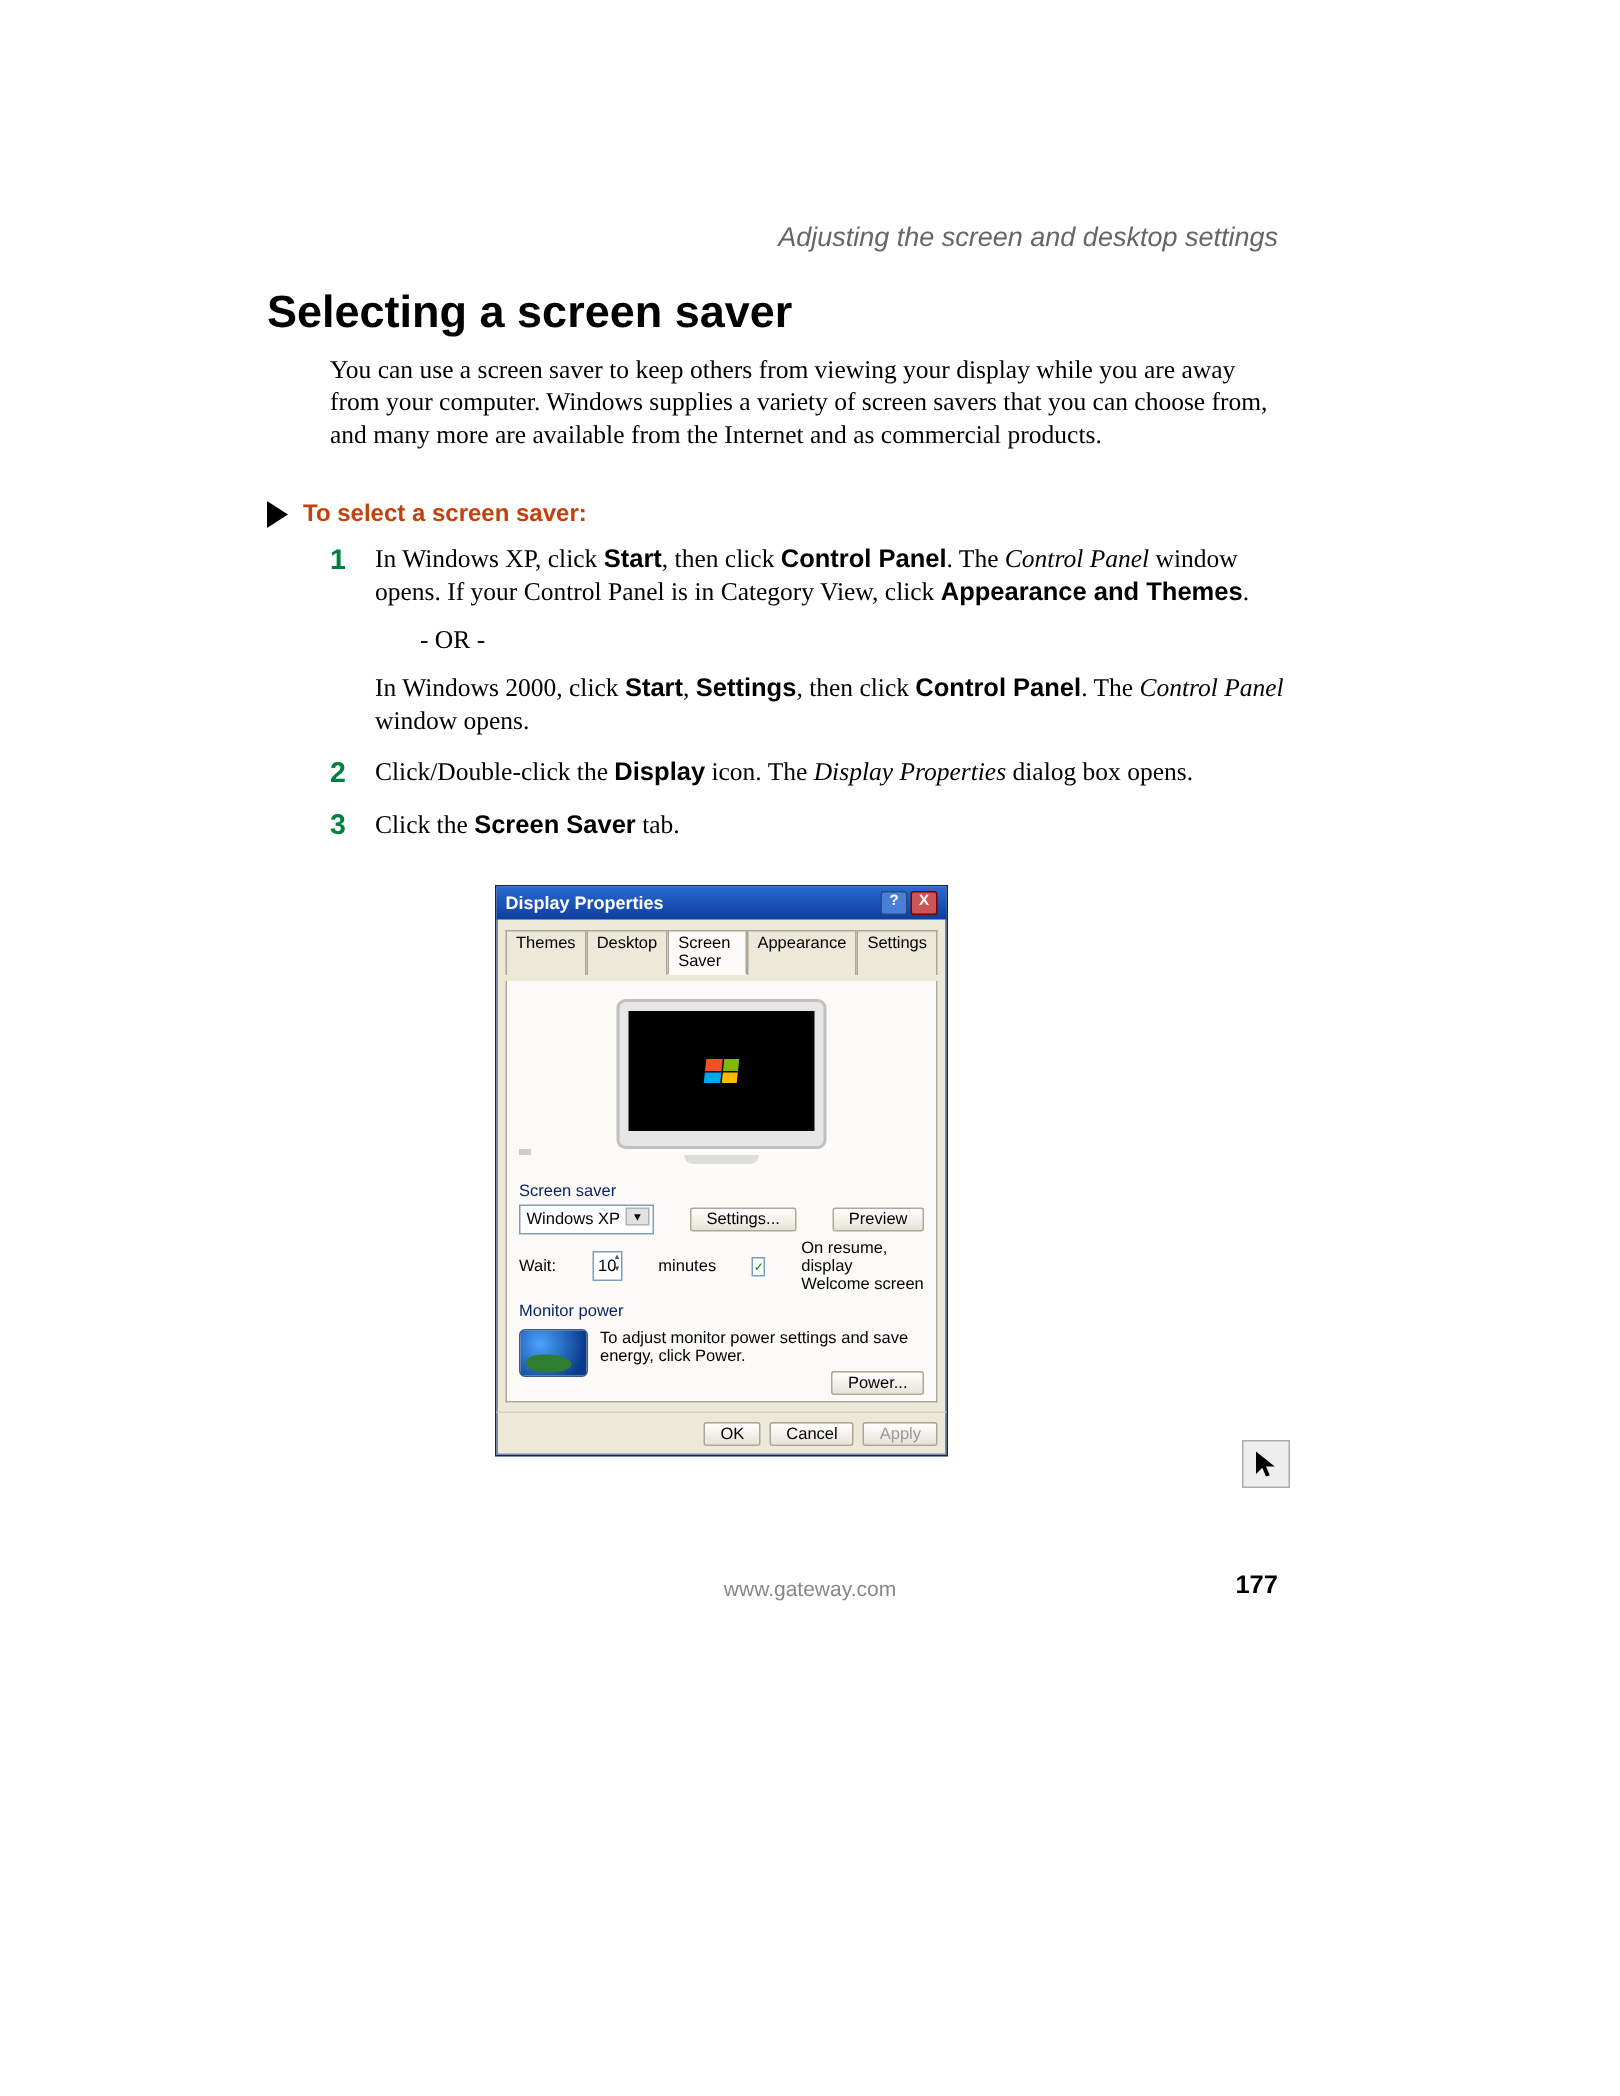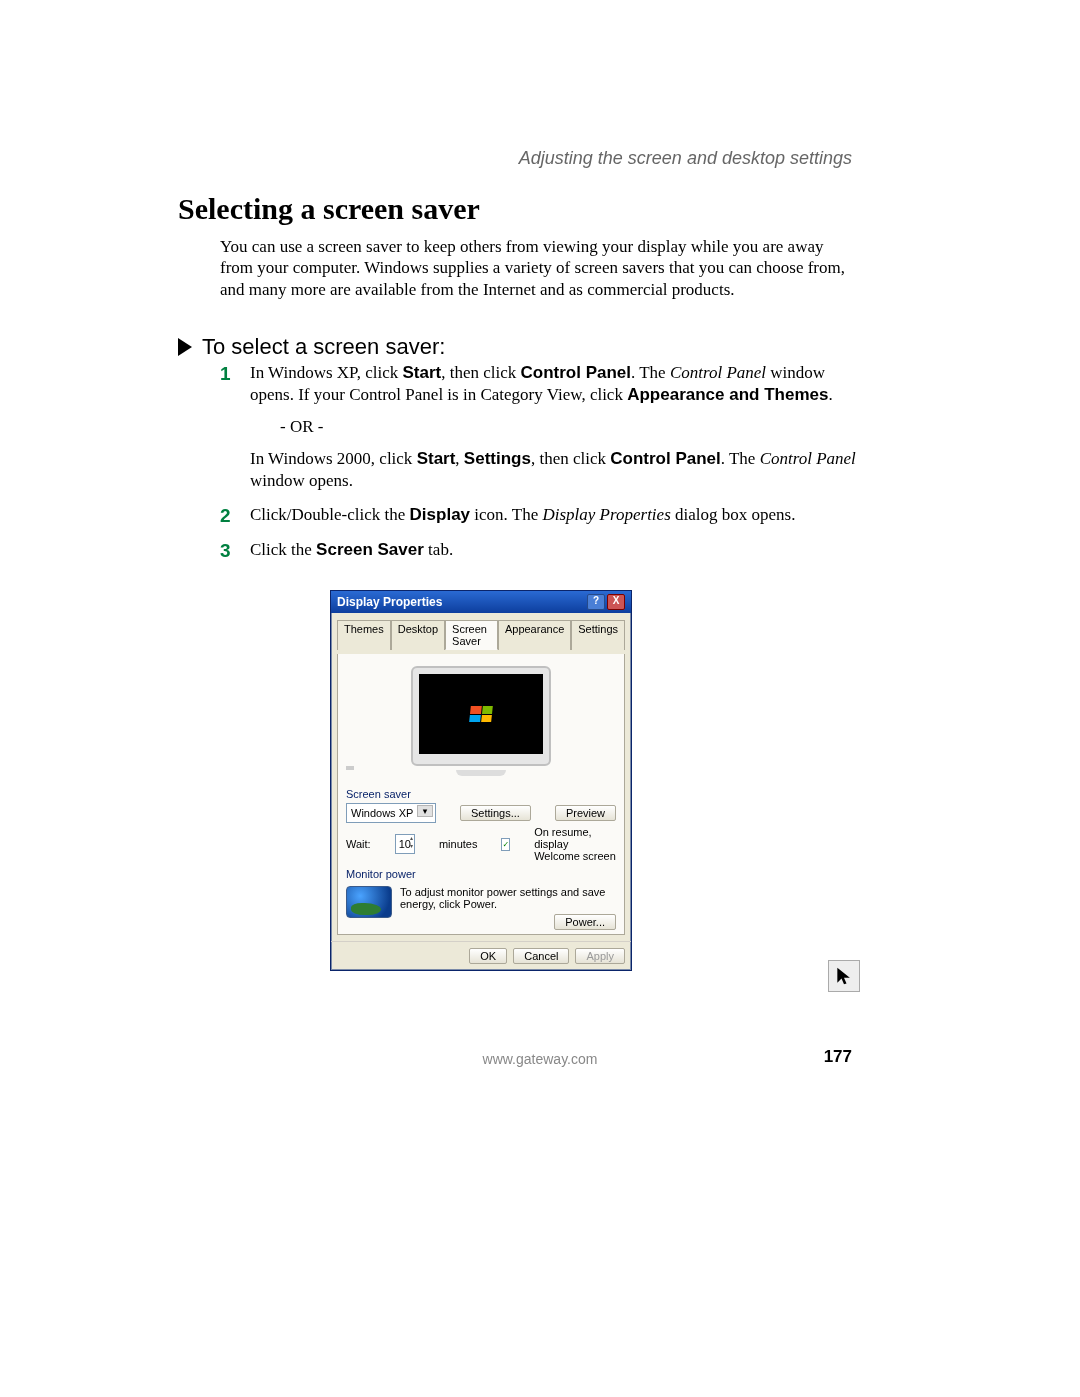--- a/index.html
+++ b/index.html
@@ -24,21 +24,21 @@
     right: 228px;
     font-style: italic;
     font-size: 18px;
     color: #666;
     font-family: Arial, Helvetica, sans-serif;
   }
   .h1 {
     position: absolute;
     top: 192px;
     left: 178px;
-    font-family: Liberation Serif, serif;
+    font-family: Liberation Sans, sans-serif;
     font-weight: 700;
     font-size: 30px;
     color: #000;
   }
   .intro {
     position: absolute;
     top: 236px;
     left: 220px;
     width: 635px;
     font-size: 17px;
@@ -55,23 +55,23 @@
   .play-icon {
     width: 0;
     height: 0;
     border-top: 9px solid transparent;
     border-bottom: 9px solid transparent;
     border-left: 14px solid #000;
     margin-right: 10px;
   }
   .task-title {
     font-family: Arial, Helvetica, sans-serif;
-    font-weight: 400;
-    color: #000000;
-    font-size: 22px;
+    font-weight: 700;
+    color: #c2410c;
+    font-size: 16px;
   }
   .steps {
     position: absolute;
     left: 220px;
     top: 362px;
     width: 640px;
     font-size: 17px;
     line-height: 1.3;
   }
   .step {

